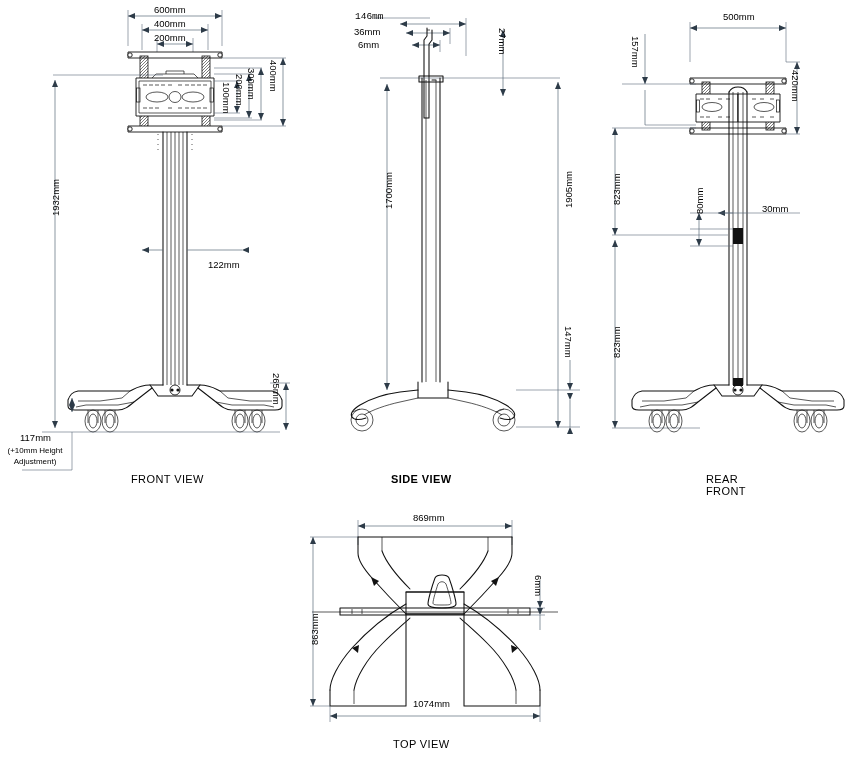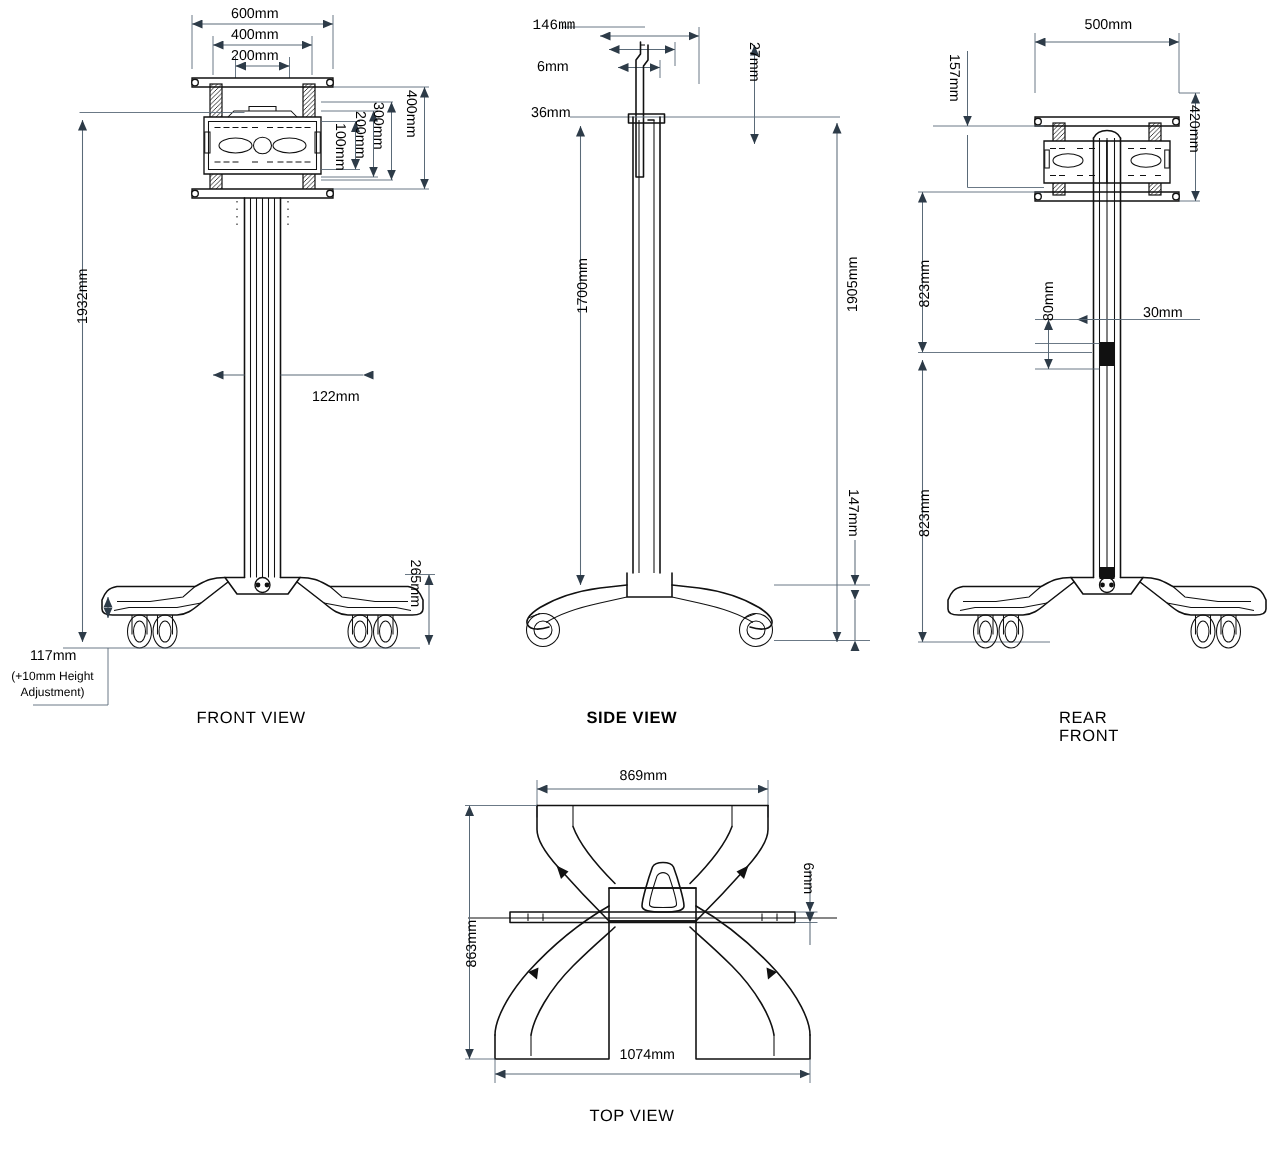--- a/index.html
+++ b/index.html
@@ -404,21 +404,21 @@
 <div class="dimtext" style="position:absolute;left:50px;top:216px;transform:rotate(-90deg);transform-origin:0 0;">1932mm</div>
 <div class="dimtext" style="position:absolute;left:208px;top:243px;margin-top:16px;">122mm</div>
 <div class="dimtext" style="position:absolute;left:282px;top:373px;transform:rotate(90deg);transform-origin:0 0;">265mm</div>
 
 <div class="dimtext" style="position:absolute;left:20px;top:432px;">117mm</div>
 <div class="dimtext small" style="position:absolute;left:2px;top:445px;width:66px;text-align:center;line-height:11px;">(+10mm Height Adjustment)</div>
 
 <div class="viewlabel" style="position:absolute;left:131px;top:473px;text-align:center;">FRONT VIEW</div>
 
 <div class="dimtext" style="position:absolute;left:355px;top:11px;font-family:Liberation Mono, monospace;">146mm</div>
-<div class="dimtext" style="position:absolute;left:354px;top:26px;margin-top:44px;">36mm</div>
+<div class="dimtext" style="position:absolute;left:354px;top:26px;">36mm</div>
 <div class="dimtext" style="position:absolute;left:358px;top:39px;">6mm</div>
 <div class="dimtext" style="position:absolute;left:508px;top:28px;transform:rotate(90deg);transform-origin:0 0;">27mm</div>
 <div class="dimtext" style="position:absolute;left:383px;top:209px;transform:rotate(-90deg);transform-origin:0 0;">1700mm</div>
 <div class="dimtext" style="position:absolute;left:563px;top:208px;transform:rotate(-90deg);transform-origin:0 0;">1905mm</div>
 <div class="dimtext" style="position:absolute;left:574px;top:326px;transform:rotate(90deg);transform-origin:0 0;">147mm</div>
 
 <div class="viewlabel" style="position:absolute;left:391px;top:473px;font-weight:bold;">SIDE VIEW</div>
 
 <div class="dimtext" style="position:absolute;left:723px;top:11px;">500mm</div>
 <div class="dimtext" style="position:absolute;left:641px;top:36px;transform:rotate(90deg);transform-origin:0 0;">157mm</div>

